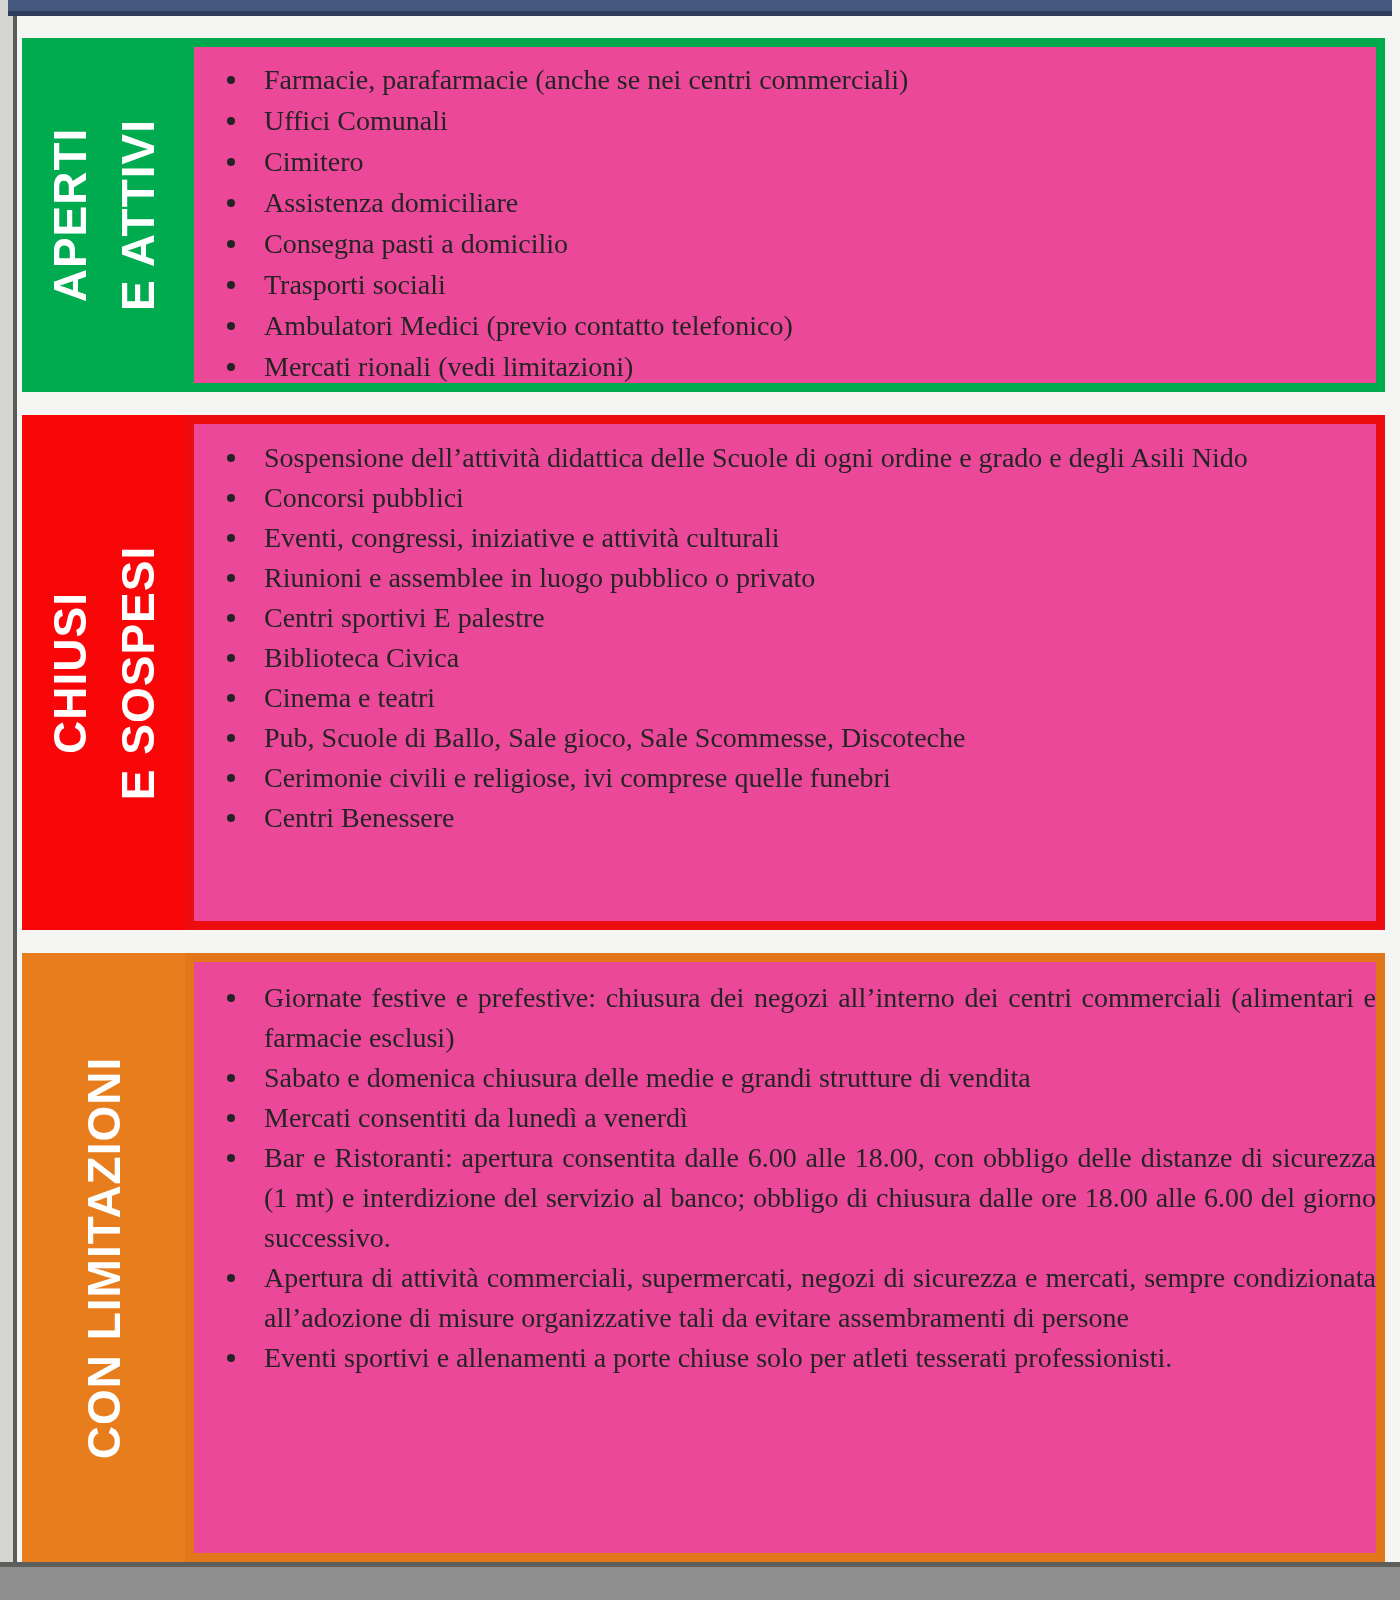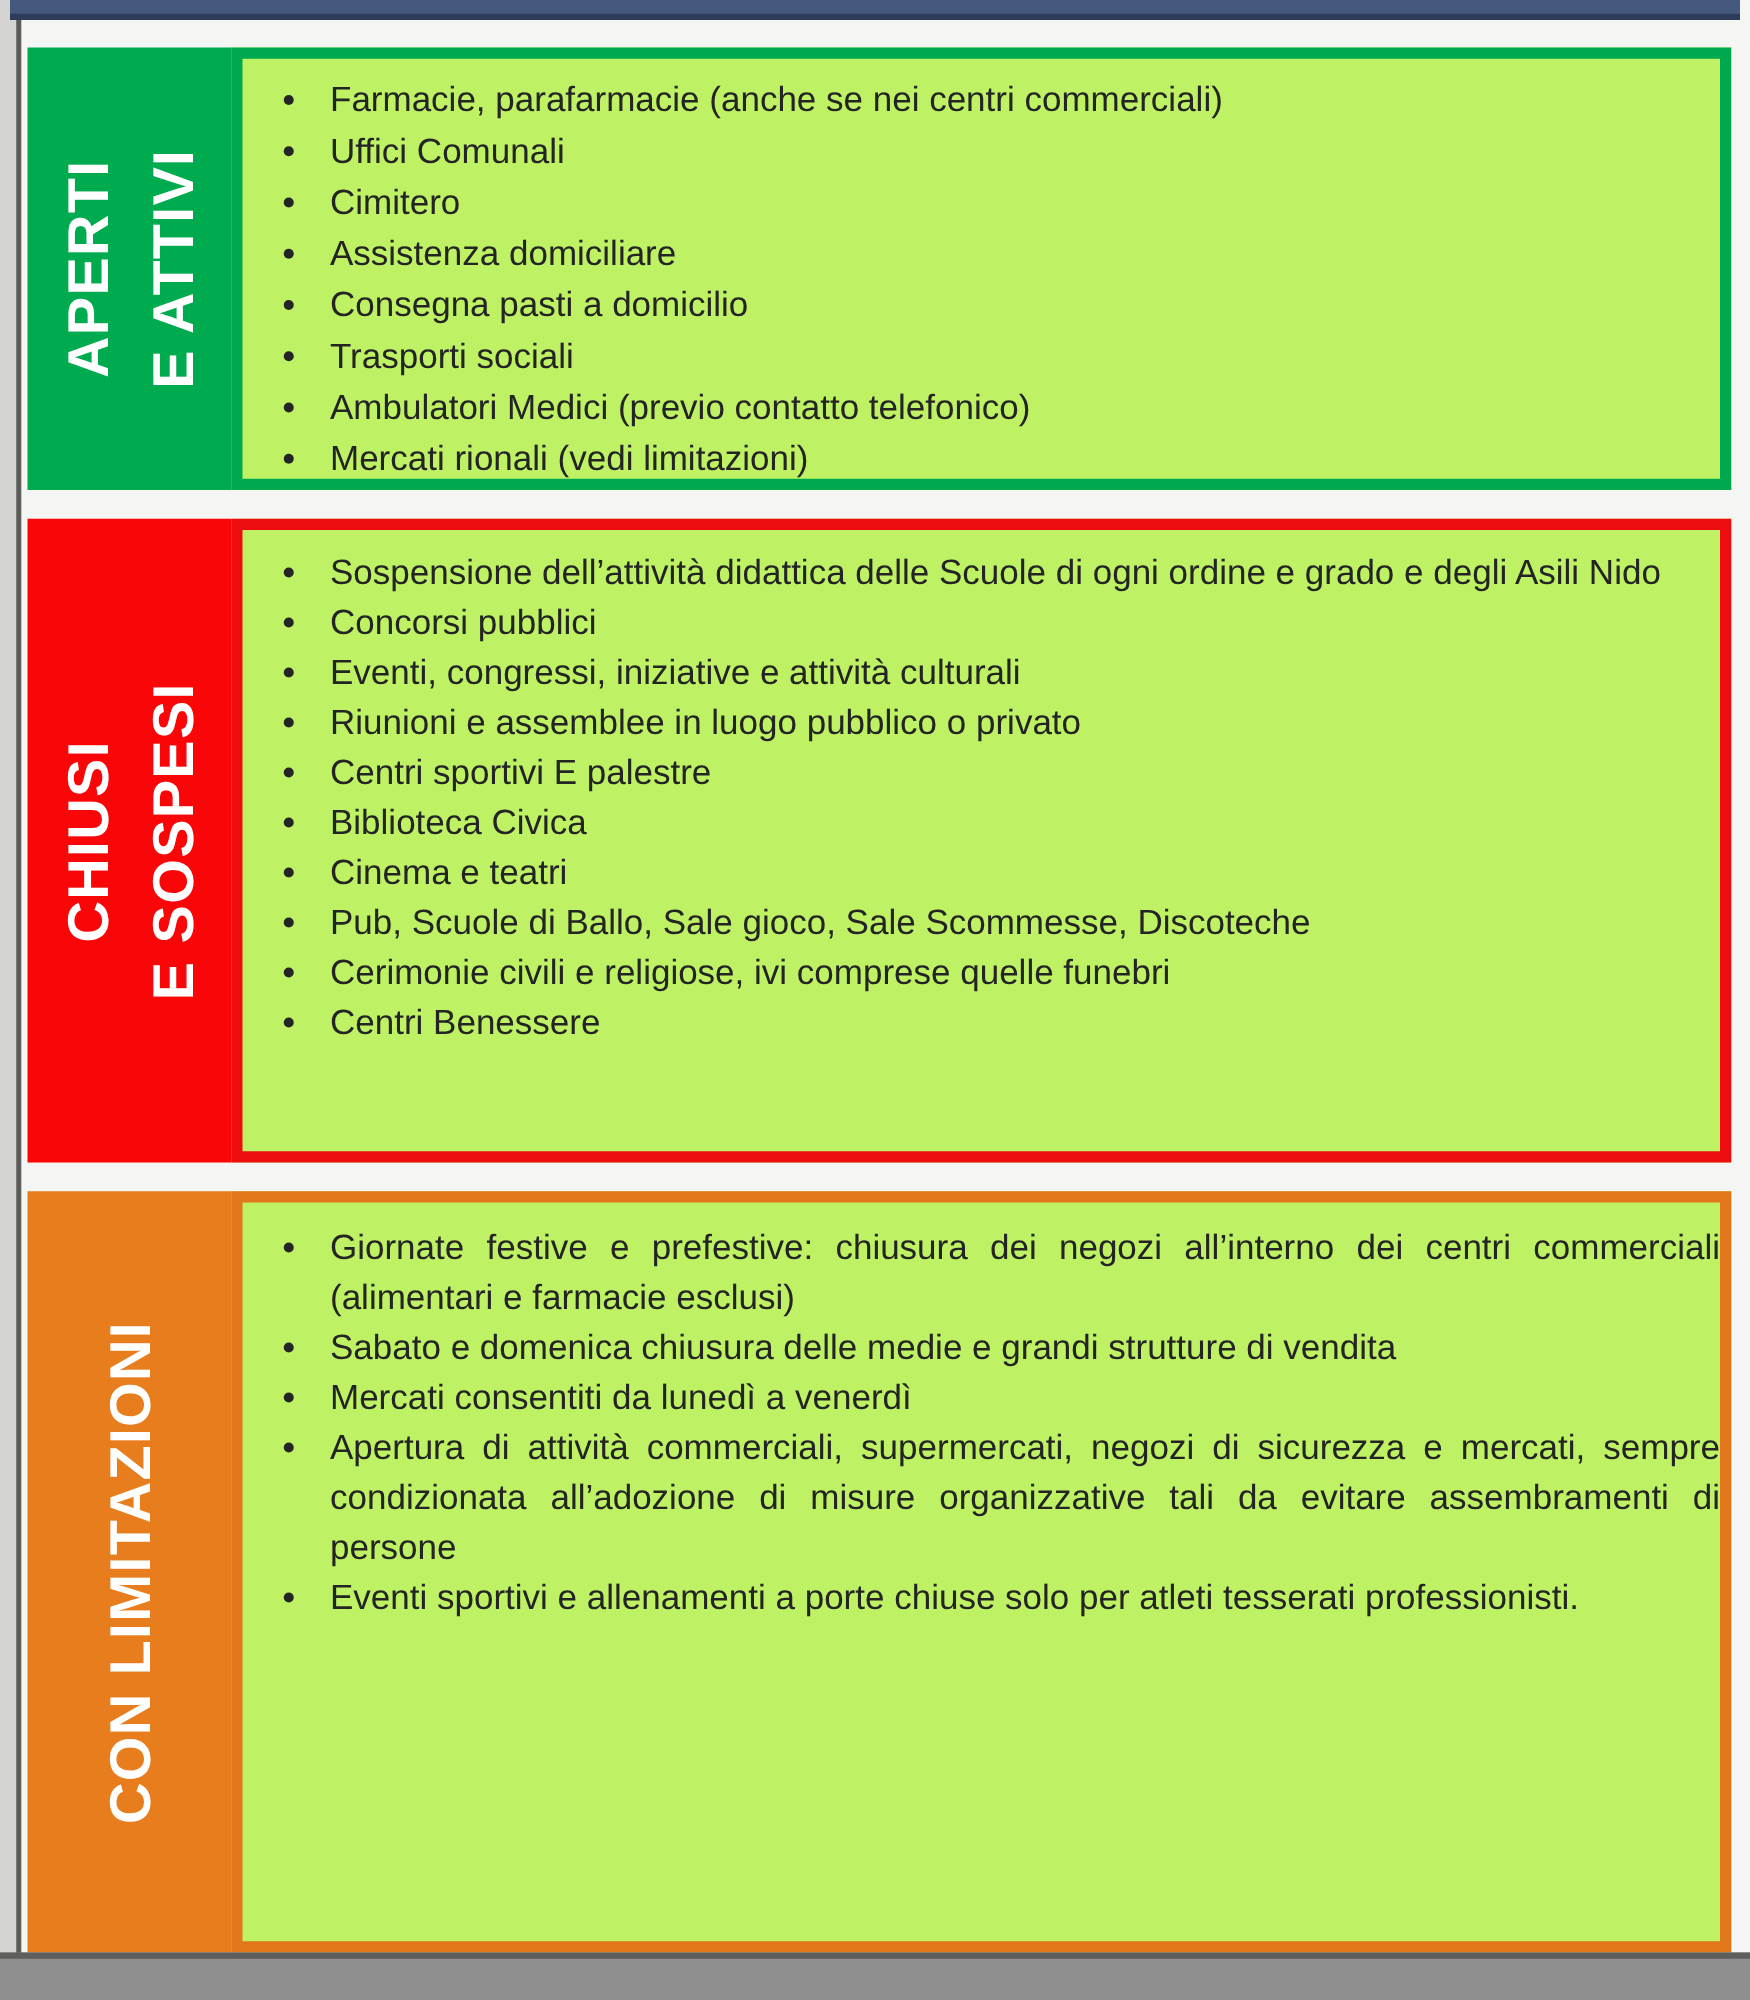--- a/index.html
+++ b/index.html
@@ -37,22 +37,22 @@
 
   .side-label {
     position:absolute; top:50%; left:50%;
     transform:translate(-50%,-50%) rotate(-90deg);
     color:#ffffff; font-weight:700;
     font-size:46px; line-height:68px;
     letter-spacing:1px; white-space:nowrap; text-align:center;
   }
 
   .content {
-    flex:1; background:#bef264;
-    box-sizing:border-box; overflow:hidden;
+    flex:1; background:#ec4899;
+    box-sizing:border-box; overflow:hidden;font-family:Liberation Serif, serif;
   }
   .content-green  { border:9px solid #00a94d; }
   .content-red    { border:9px solid #ed0c10; }
   .content-orange { border:9px solid #e2761a; }
 
   .content ul { margin:0; padding:12px 46px 0 0; list-style:none; }
   .content li {
     position:relative; padding-left:70px;
     font-size:28px; line-height:41px; color:#242424;
   }
@@ -129,19 +129,20 @@
   <div class="side side-orange">
     <div class="side-label">
       <div>CON LIMITAZIONI</div>
     </div>
   </div>
   <div class="content content-orange">
     <ul>
       <li>Giornate festive e prefestive: chiusura dei negozi all’interno dei centri commerciali (alimentari e farmacie esclusi)</li>
       <li>Sabato e domenica chiusura delle medie e grandi strutture di vendita</li>
       <li>Mercati consentiti da lunedì a venerdì</li>
+      <li>Bar e Ristoranti: apertura consentita dalle 6.00 alle 18.00, con obbligo delle distanze di sicurezza (1 mt) e interdizione del servizio al banco; obbligo di chiusura dalle ore 18.00 alle 6.00 del giorno successivo.</li>
       <li>Apertura di attività commerciali, supermercati, negozi di sicurezza e mercati, sempre condizionata all’adozione di misure organizzative tali da evitare assembramenti di persone</li>
       <li>Eventi sportivi e allenamenti a porte chiuse solo per atleti tesserati professionisti.</li>
     </ul>
   </div>
 </section>
 
 <div class="bottom-bar"></div>
 
 </body></html>

